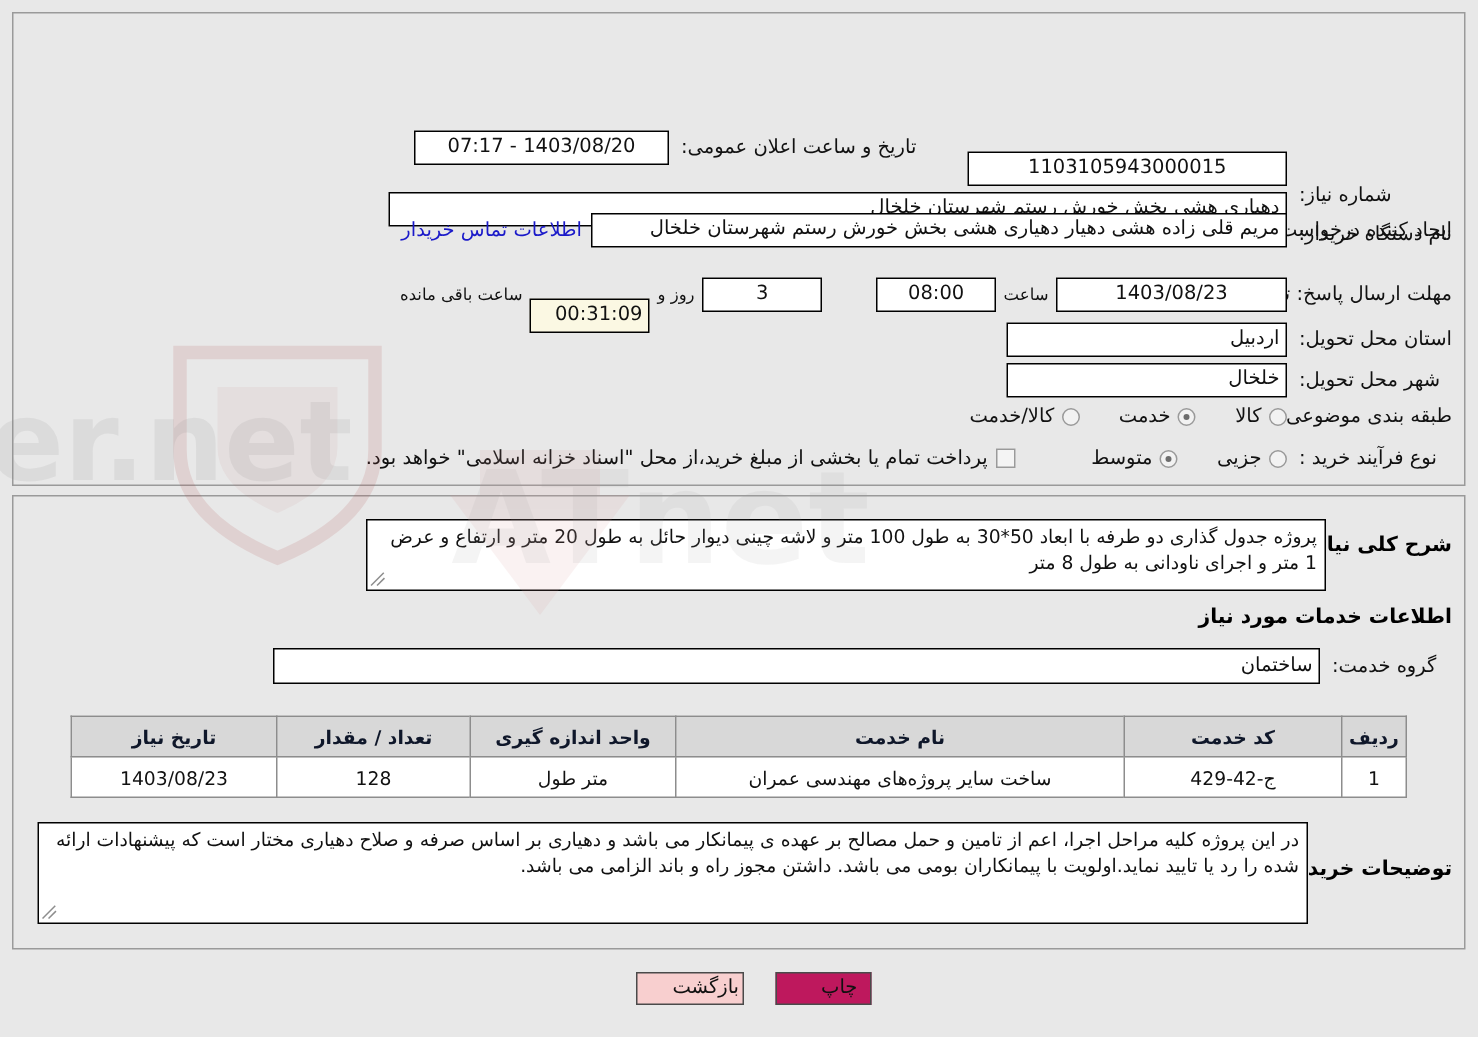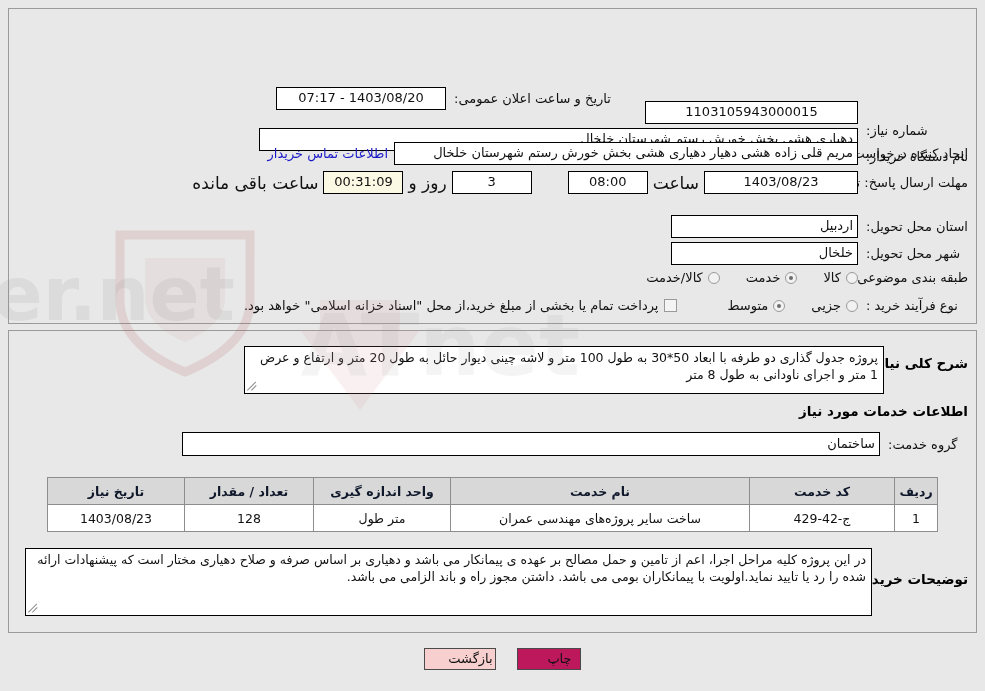--- a/index.html
+++ b/index.html
@@ -76,24 +76,24 @@
     color: #111;
     height: 23px;
     line-height: 19px;
     padding: 0 4px;
     overflow: hidden;
     text-overflow: clip;
     white-space: nowrap;
   }
   .fbox.center { text-align: center; }
   .fbox.right  { text-align: right; }
-  .fbox.timer  { background: #fbf8e3; text-align: center; }
+  .fbox.timer  { background: #fbf8e3; text-align: right; margin-top: 28px; }
 
   .inline-txt {
-    font-size: 17px;
+    font-size: 11px;
     color: #111;
     padding: 0 5px;
     white-space: nowrap;
   }
   .link-txt {
     font-size: 13px;
     color: #1a19c9;
     white-space: nowrap;
     padding: 0 6px;
     cursor: pointer;

